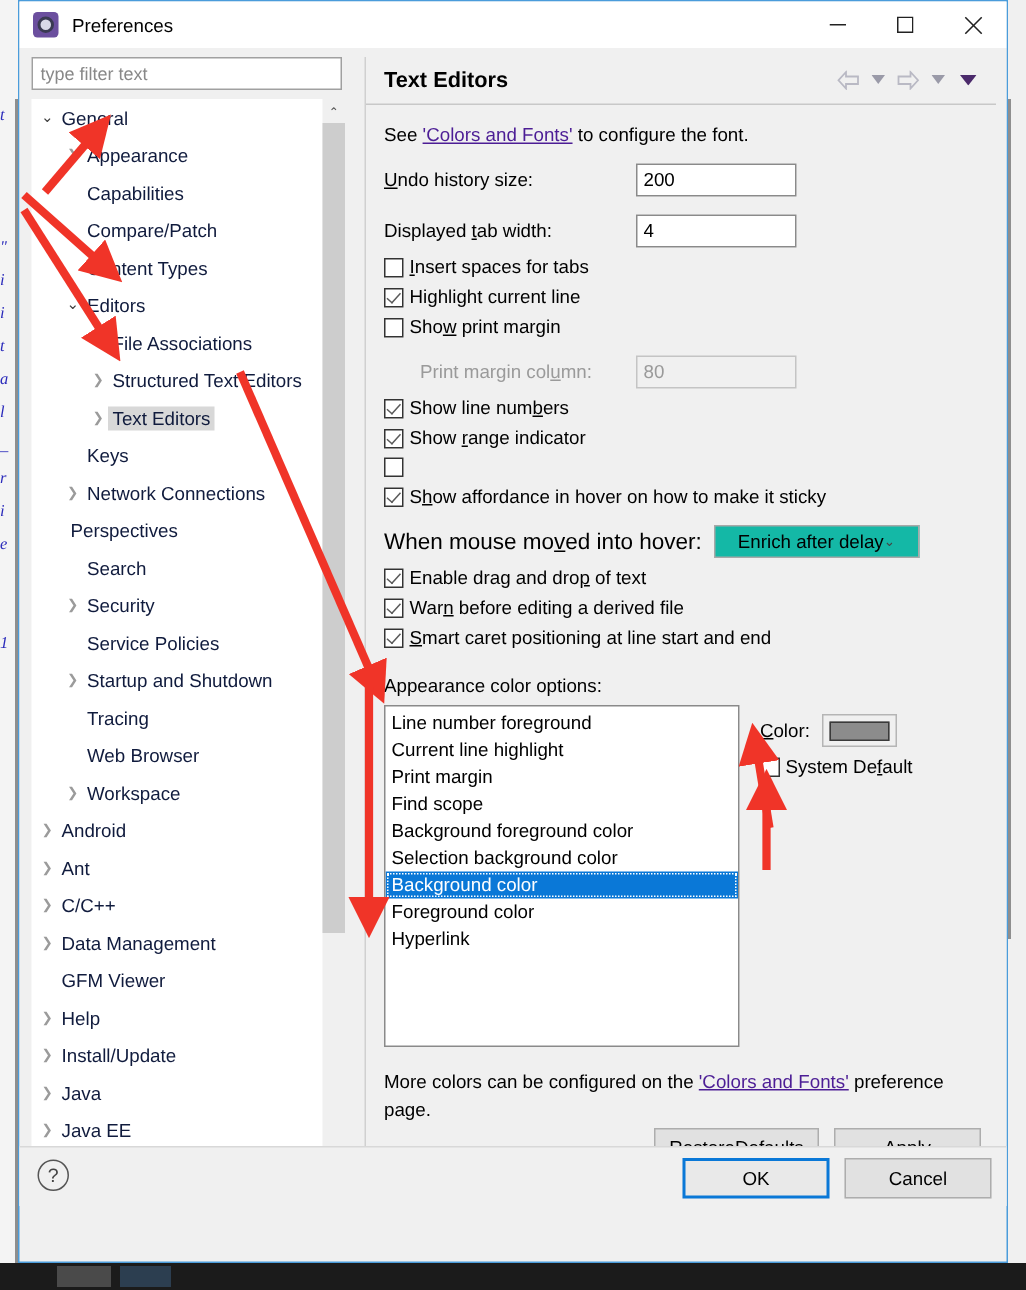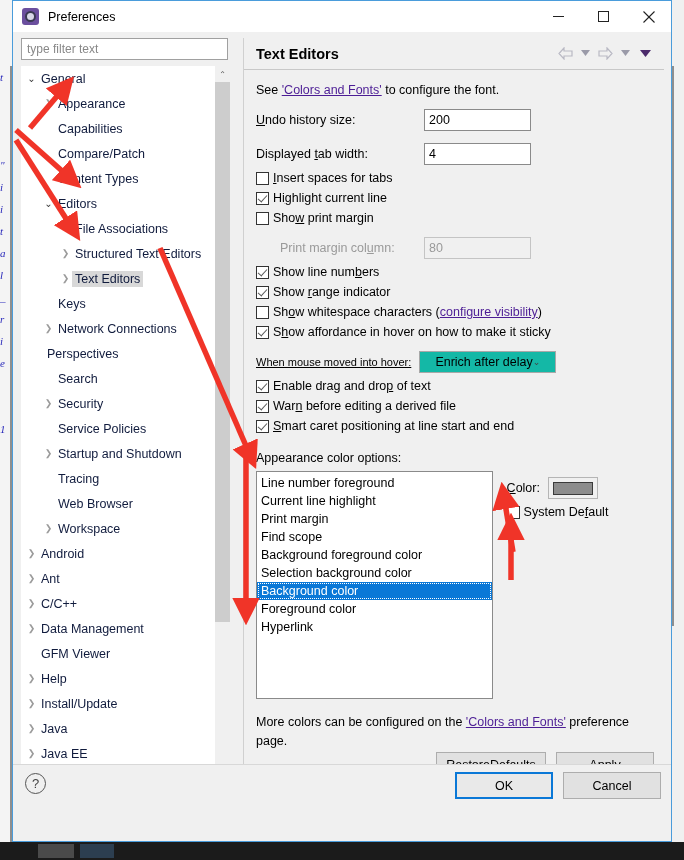--- a/index.html
+++ b/index.html
@@ -185,21 +185,21 @@
   }
   .cbox.checked::after {
     content: ""; position: absolute; left: 3px; top: 0px;
     width: 4px; height: 8px; border: solid #5a5a5a;
     border-width: 0 1.6px 1.6px 0; transform: rotate(42deg);
   }
   .cblabel { font-size: 12.5px; }
   u { text-decoration: underline; }
 
   .hover-row { display: flex; align-items: center; margin-top: 12px; }
-  .hover-label { font-size: 11px; margin-right: 8px; text-decoration: underline; }
+  .hover-label { font-size: 15px; margin-right: 8px; }
   .combo {
     width: 137px; height: 22px; box-sizing: border-box;
     background: #14b8a6; border: 1px solid #a8a8a8;
     display: flex; align-items: center; justify-content: center;
     padding: 0 5px; font-size: 12.5px; color: #000;
   }
   .combo .chev { color: #444; font-size: 9px; }
 
   .appearance-label { margin-top: 18px; font-size: 12.5px; }
 
@@ -553,21 +553,20 @@
             <span class="cblabel">Show line num<u>b</u>ers</span>
           </div>
 
           <div class="cbrow">
             <span class="cbox checked"></span>
             <span class="cblabel">Show <u>r</u>ange indicator</span>
           </div>
 
           <div class="cbrow">
             <span class="cbox"></span>
-            <span class="cblabel">Sh<u>o</u>w whitespace characters (<a class="link" href="#">configure visibility</a>)</span>
           </div>
 
           <div class="cbrow">
             <span class="cbox checked"></span>
             <span class="cblabel">S<u>h</u>ow affordance in hover on how to make it sticky</span>
           </div>
 
           <div class="hover-row">
             <span class="hover-label">When mouse mo<u>v</u>ed into hover:</span>
             <div class="combo">

